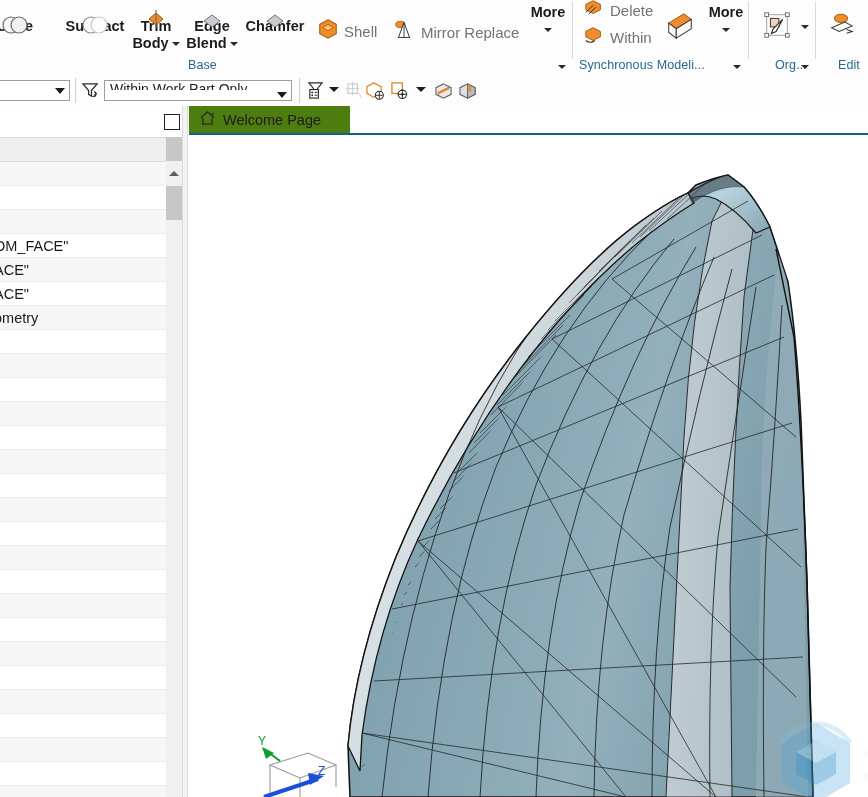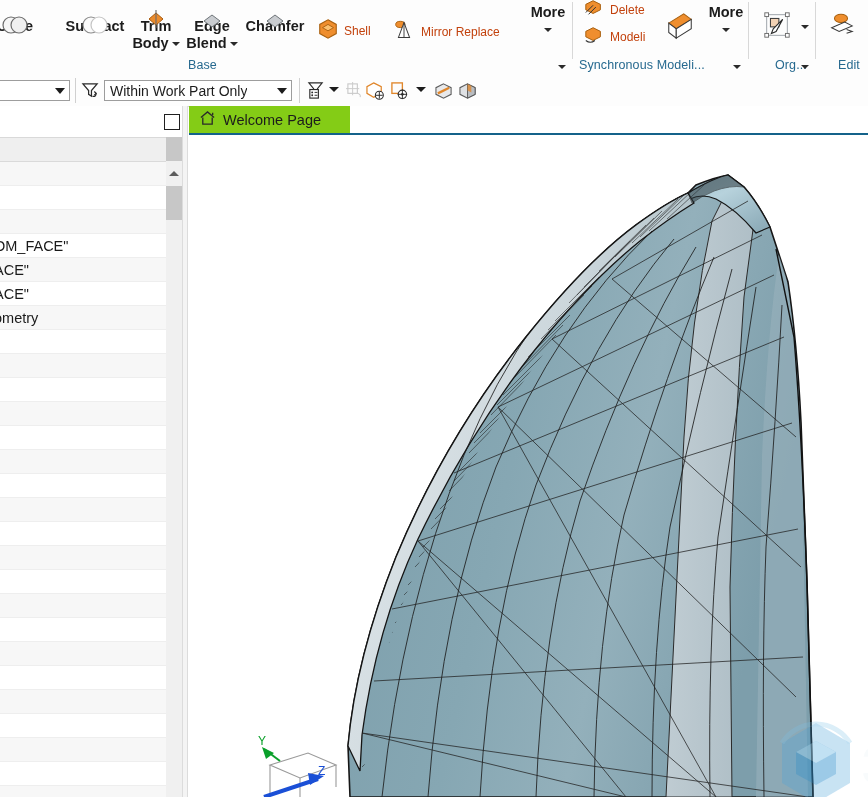--- a/index.html
+++ b/index.html
@@ -18,31 +18,31 @@
   .grp-arrow{position:absolute;bottom:6px;width:0;height:0;border-left:4px solid transparent;border-right:4px solid transparent;border-top:4px solid #2a2a2a;}
 
   
   .bigbtn{position:absolute;text-align:center;cursor:default;font-weight:bold;}
   .bigbtn .lbl{display:block;font-size:14.5px;color:#1c1c1c;line-height:17px;white-space:nowrap;}
   .bigbtn .lbl2{display:block;font-size:14.5px;color:#1c1c1c;line-height:17px;white-space:nowrap;}
   .caretdn{display:inline-block;width:0;height:0;vertical-align:2px;margin-left:3px;
            border-left:4px solid transparent;border-right:4px solid transparent;border-top:4px solid #2a2a2a;}
 
   .rowbtn{position:absolute;display:flex;align-items:center;gap:5px;white-space:nowrap;cursor:default;}
-  .rowbtn .lbl{font-size:12px;color:#c2410c;}
+  .rowbtn .lbl{font-size:15px;color:#737373;}
 
   .ico{display:inline-block;position:relative;flex:none;}
 
   
   .clipico{position:absolute;top:-9px;}
 
   
   .selbar{position:absolute;left:0;top:75px;width:868px;height:31px;background:#fdfdfd;border-bottom:1px solid #d6d6d6;}
   .combo{position:absolute;top:5px;height:21px;border:1px solid #9d9d9d;background:#fff;
-         display:flex;align-items:center;box-sizing:border-box;}
+         display:flex;align-items:flex-start;box-sizing:border-box;flex-direction:column;}
   .combo .cval{font-size:14px;color:#1c1c1c;padding-left:5px;white-space:nowrap;overflow:hidden;}
   .combo .cbtn{margin-left:auto;width:18px;height:100%;display:flex;align-items:center;justify-content:center;}
   .combo .cbtn i{display:block;width:0;height:0;border-left:5px solid transparent;border-right:5px solid transparent;border-top:6px solid #1c1c1c;}
   .vsep{position:absolute;top:3px;height:25px;width:1px;background:#d0d0d0;}
 
   
   .leftpanel{position:absolute;left:0;top:106px;width:182px;height:691px;background:#fff;overflow:hidden;}
   .lp-head{position:absolute;left:0;top:0;width:182px;height:31px;background:#fff;}
   .lp-chk{position:absolute;right:2px;top:8px;width:16px;height:16px;border:1.6px solid #1f1f1f;background:#fff;box-sizing:border-box;}
   .lp-list{position:absolute;left:0;top:31px;width:182px;height:660px;overflow:hidden;border-top:1px solid #d9d9d9;}
@@ -57,21 +57,21 @@
   .lp-scroll .trackcap{position:absolute;left:0;top:0;width:16px;height:24px;background:#c7c7c7;}
   .lp-scroll .upbtn{position:absolute;left:0;top:24px;width:16px;height:25px;background:#f0f0f0;display:flex;align-items:center;justify-content:center;}
   .lp-scroll .upbtn i{display:block;width:0;height:0;border-left:5px solid transparent;border-right:5px solid transparent;border-bottom:5px solid #5c5c5c;}
   .lp-scroll .thumb{position:absolute;left:0;top:49px;width:16px;height:34px;background:#c7c7c7;}
 
   .panel-divider{position:absolute;left:182px;top:106px;width:6px;height:691px;background:#f4f4f4;border-left:1px solid #dcdcdc;border-right:1px solid #dcdcdc;box-sizing:border-box;}
 
   
   .tabbar{position:absolute;left:189px;top:106px;width:679px;height:29px;background:#ffffff;}
   .tab{position:absolute;top:0;height:29px;display:flex;align-items:center;box-sizing:border-box;white-space:nowrap;}
-  .tab.inactive{background:#84cc16;color:#1c1c1c;border-bottom:2px solid #8b5cf6;}
+  .tab.inactive{background:#4d7c0f;color:#1c1c1c;border-bottom:2px solid #8b5cf6;}
   .tab.active{background:#14628a;color:#ffffff;}
   .tab .tlabel{font-size:14.5px;}
   .tab .tclose{font-size:14px;font-weight:bold;}
   .tabbar-underline{position:absolute;left:189px;top:133px;width:679px;height:2px;background:#14628a;}
 
   
   .viewport{position:absolute;left:196px;top:137px;width:672px;height:660px;background:#ffffff;overflow:hidden;}
   .view-border-l{position:absolute;left:196px;top:137px;width:1px;height:660px;background:#cfcfcf;}
 
   .wing-wrap{position:absolute;left:0;top:0;width:672px;height:660px;}
@@ -176,21 +176,21 @@
         <span class="lbl">Delete</span>
       </div>
 
       <div class="rowbtn" style="left:583px;top:25px;">
         <span class="ico">
           <svg width="22" height="20" viewBox="0 0 24 22">
               <polygon points="11,3 19,7 19,13 11,17 3,13 3,7" fill="#ef8e2e" stroke="#a8600f" stroke-width="1.1"></polygon>
               <path d="M3 17 q5 4 10 0" fill="none" stroke="#333" stroke-width="1.2"></path>
             </svg>
         </span>
-        <span class="lbl">Modeli</span>
+        <span class="lbl">Within</span>
       </div>
 
       <div class="rowbtn" style="left:663px;top:10px;">
         <span class="ico">
           <svg width="34" height="30" viewBox="0 0 36 32">
               <polygon points="6,14 22,4 30,10 14,20" fill="#ef8e2e" stroke="#a8600f" stroke-width="1.1"></polygon>
               <polygon points="6,14 14,20 14,30 6,24" fill="#fff" stroke="#3a3a3a" stroke-width="1.1"></polygon>
               <polygon points="14,20 30,10 30,20 14,30" fill="#fff" stroke="#3a3a3a" stroke-width="1.1"></polygon>
             </svg>
         </span>

